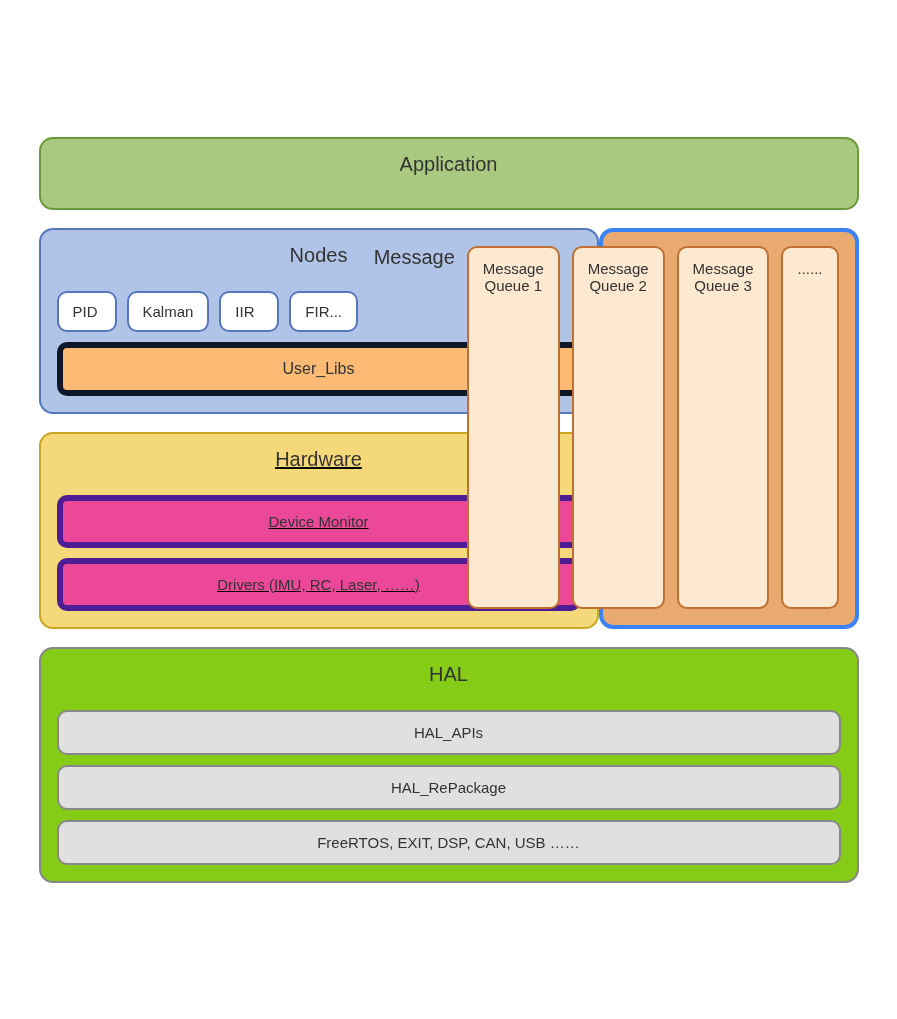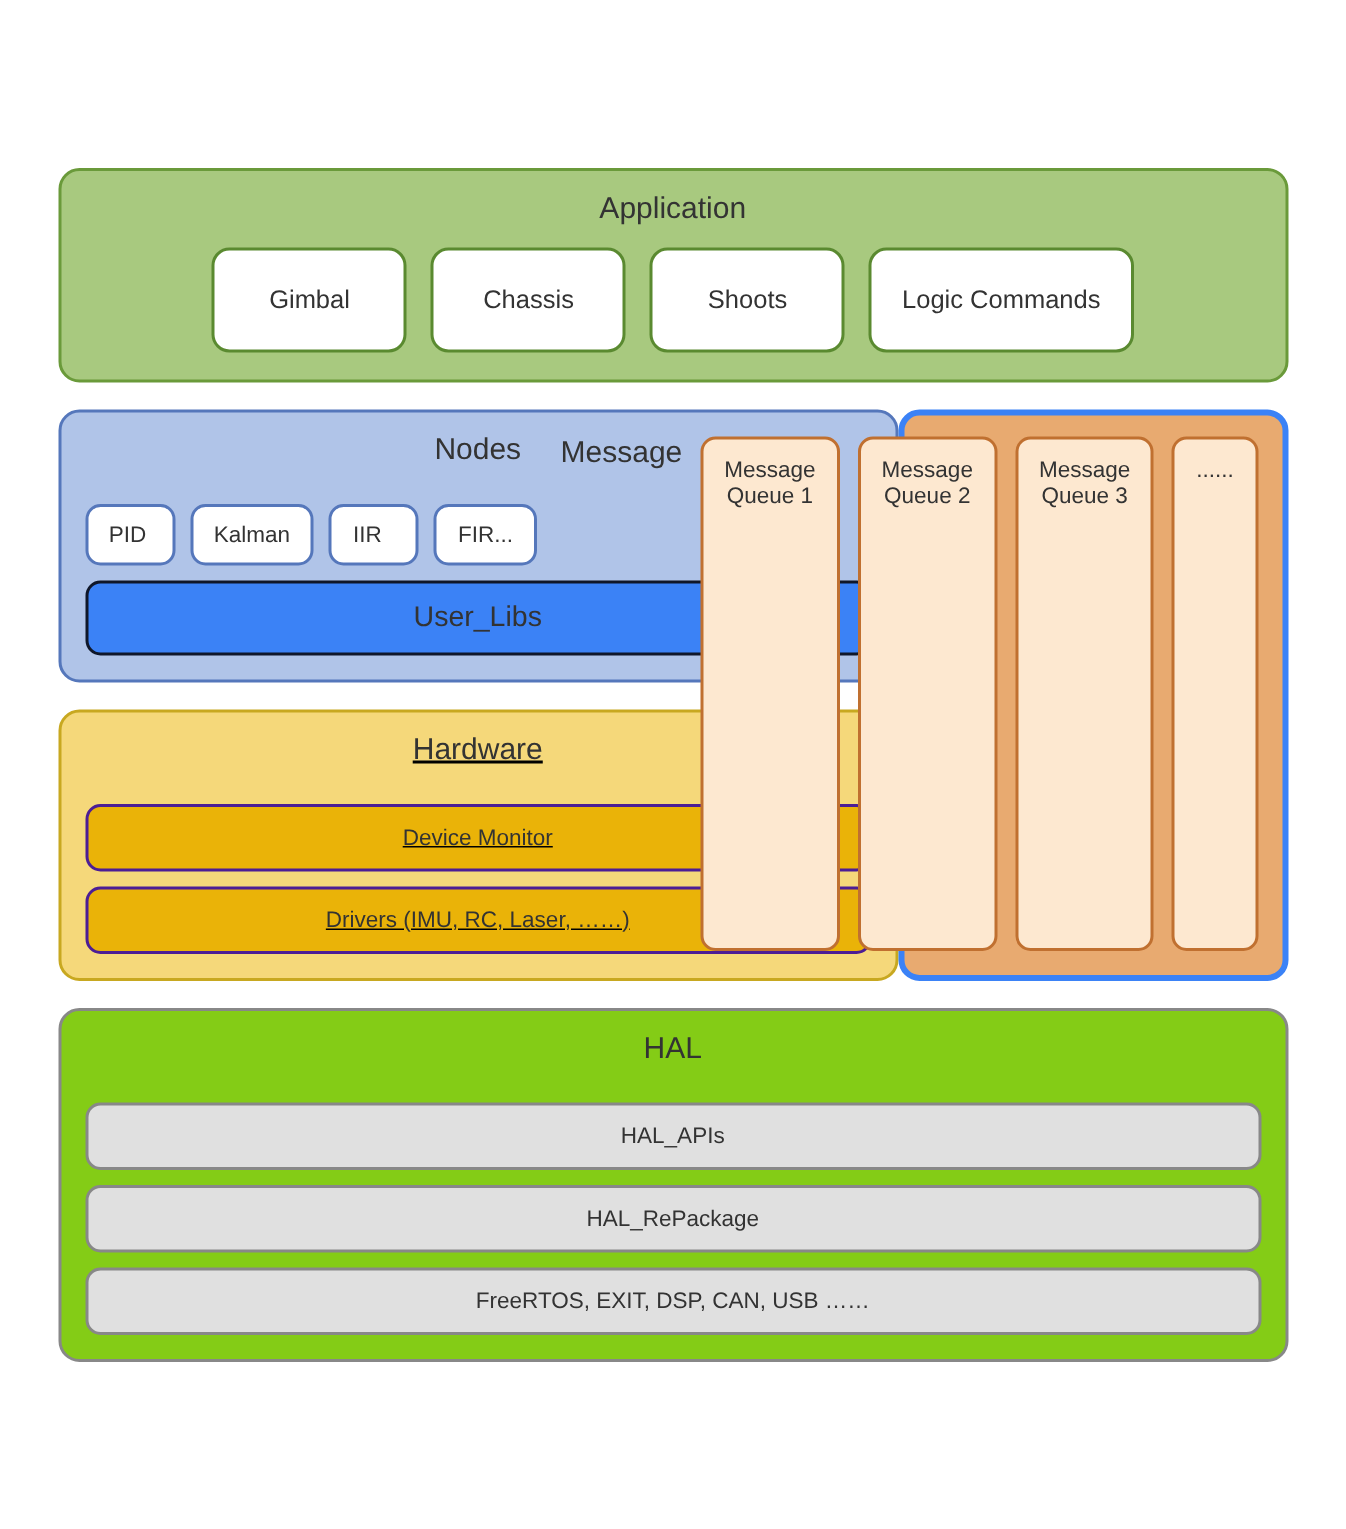--- a/index.html
+++ b/index.html
@@ -77,44 +77,44 @@
     .node-item {
       background: #fff;
       border: 2px solid #5577bb;
       border-radius: 10px;
       padding: 10px 14px;
       font-size: 15px;
       color: #333;
       min-width: 60px;
     }
     .user-libs {
-      background: #3b82f6;
-      border: 2px solid #0f172a;
+      background: #fdba74;
+      border: 6px solid #0f172a;
       border-radius: 10px;
       padding: 12px;
       text-align: center;
-      font-size: 19px;
+      font-size: 16px;
       color: #333;
     }
 
     
     .hardware-block {
       background: #f5d87a;
       border: 2px solid #c8a820;
       border-radius: 14px;
       padding: 14px 16px 16px;
       flex: 1;
       display: flex;
       flex-direction: column;
       gap: 10px;
       text-decoration: underline;
     }
     .hw-item {
-      background: #eab308;
-      border: 2px solid #4c1d95;
+      background: #ec4899;
+      border: 6px solid #4c1d95;
       border-radius: 10px;
       padding: 12px 14px;
       font-size: 15px;
       color: #333;
       text-align: center;
     }
 
     
     .left-col {
       flex: 1;
@@ -165,34 +165,20 @@
       text-align: center;
     }
   </style>
 </head>
 <body>
 
 <div class="diagram">
 
   <div class="application-block">
     <div class="block-title">Application</div>
-    <div class="app-items">
-      <div class="app-item">
-        <span>Gimbal</span>
-      </div>
-      <div class="app-item">
-        <span>Chassis</span>
-      </div>
-      <div class="app-item">
-        <span>Shoots</span>
-      </div>
-      <div class="app-item">
-        <span>Logic Commands</span>
-      </div>
-    </div>
   </div>
 
   <div class="middle-row">
 
     <div class="left-col">
 
       <div class="nodes-block">
         <div class="block-title">Nodes</div>
         <div class="nodes-items">
           <div class="node-item">

